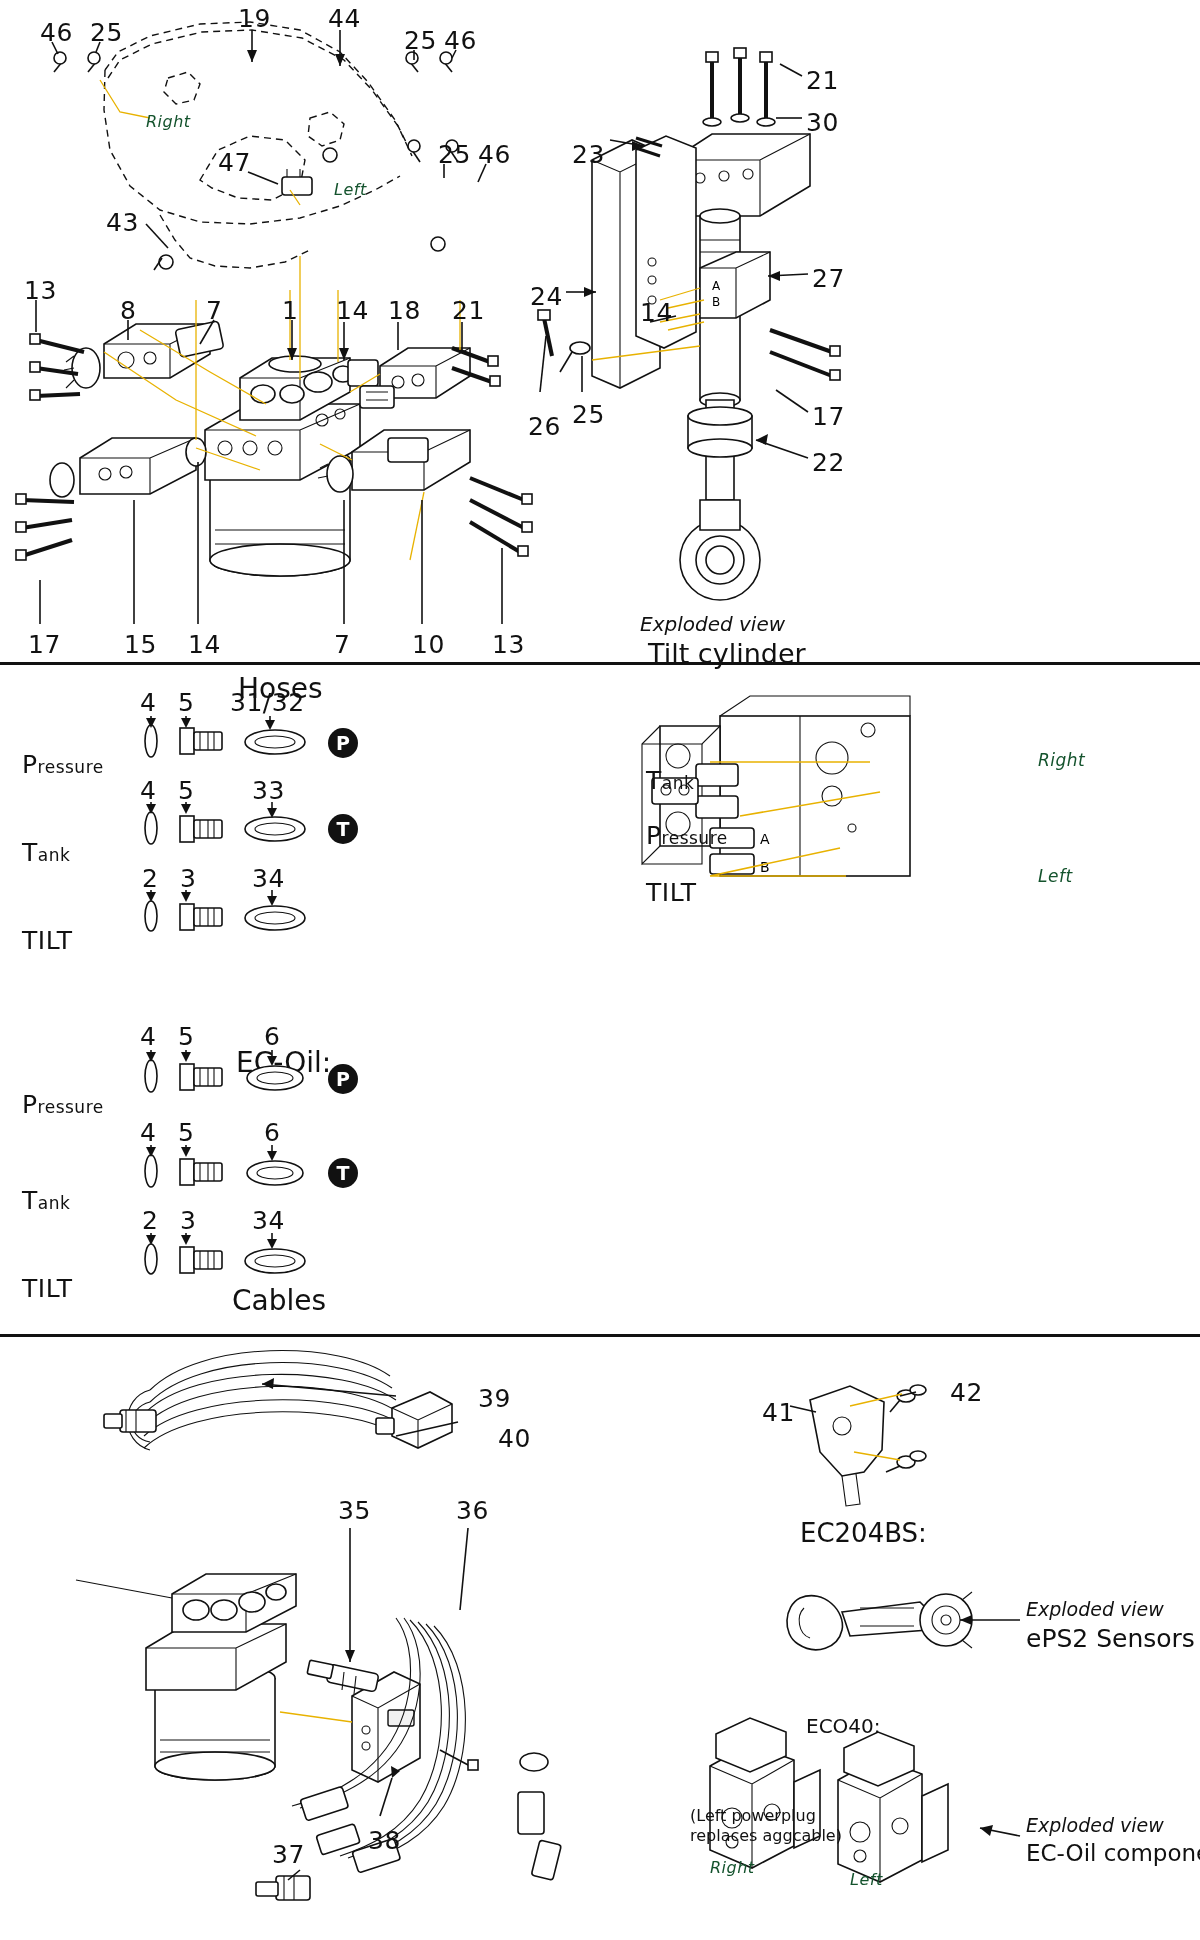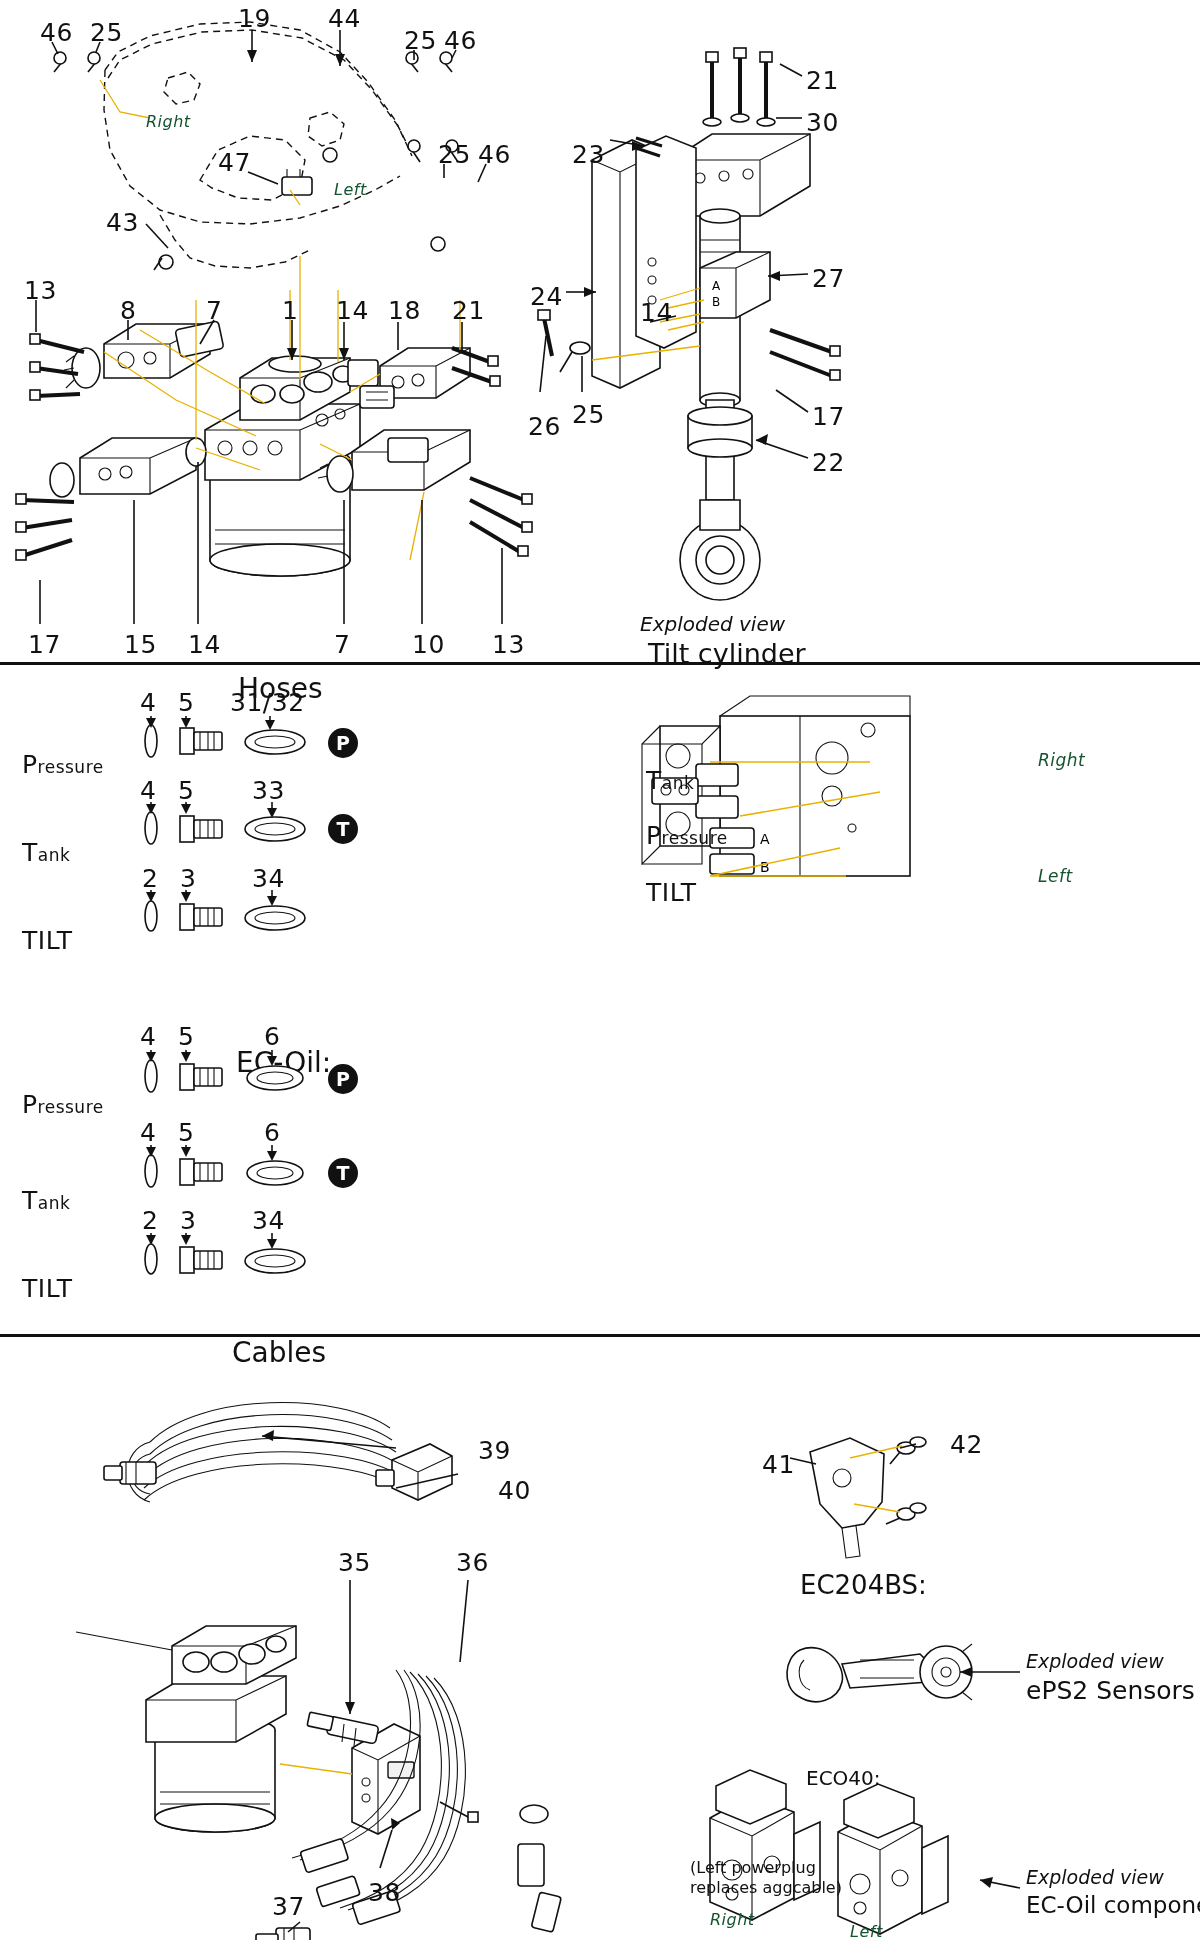--- a/index.html
+++ b/index.html
@@ -534,21 +534,21 @@
     <span class="lbl" style="left:646px;top:155px;">
       <span>P</span><span style="font-size:17px;">ressure</span>
     </span>
     <span class="lbl" style="left:646px;top:212px;">TILT</span>
     <span class="lbl yellow" style="left:1038px;top:84px;font-size:17px;">Right</span>
     <span class="lbl yellow" style="left:1038px;top:200px;font-size:17px;">Left</span>
   </div>
 
   <div class="divider" style="top:1334px;"></div>
 
-  <div class="sec" style="top:1332px;height:476px;">
+  <div class="sec" style="top:1280px;height:476px;">
     <span class="title" style="left:232px;top:4px;font-size:28px;">Cables</span>
 
     <svg width="1200" height="602">
 
       <g class="stt">
         <path d="M150 110 C 200 60, 340 60, 390 96"></path>
         <path d="M150 122 C 200 72, 340 72, 392 108"></path>
         <path d="M146 132 C 196 84, 344 84, 396 120"></path>
         <path d="M146 144 C 196 96, 344 96, 398 132"></path>
         <path d="M144 156 C 192 110, 348 110, 400 144"></path>

